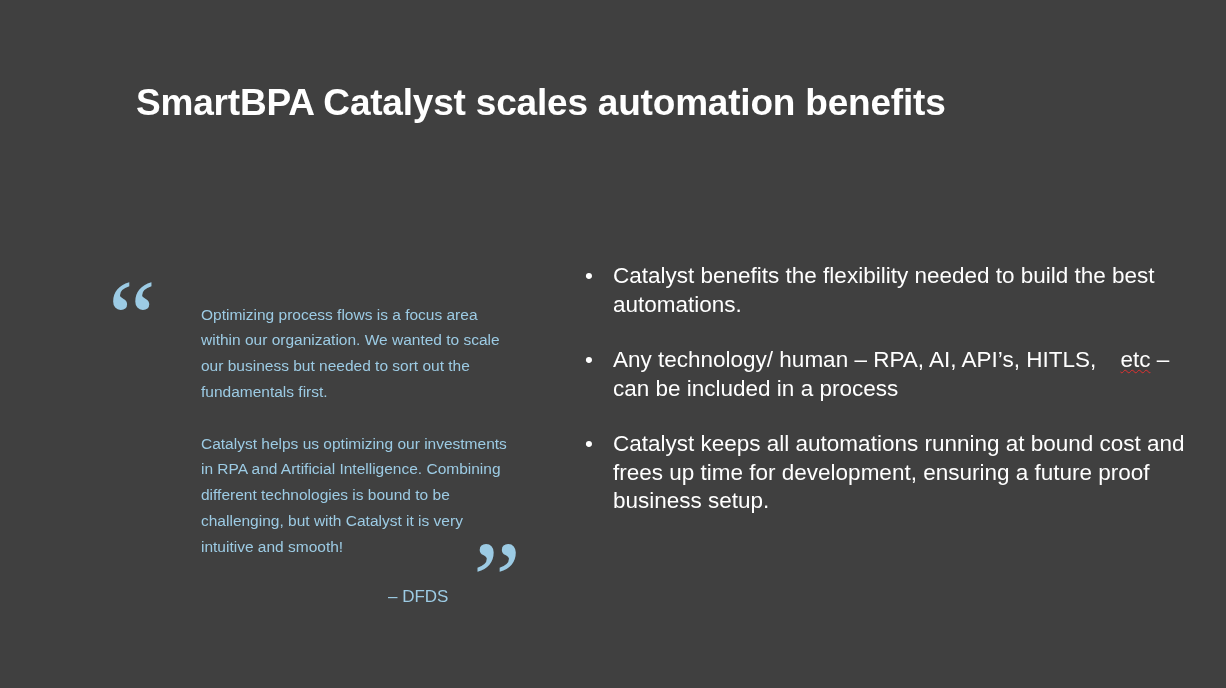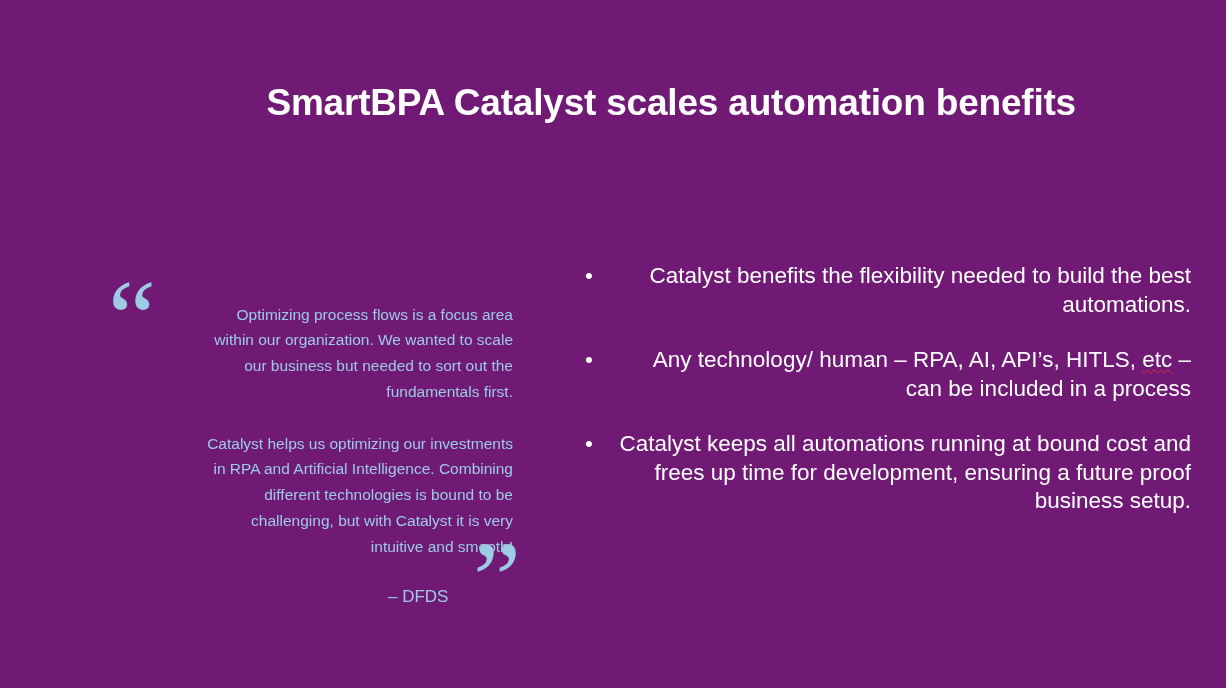--- a/index.html
+++ b/index.html
@@ -11,22 +11,21 @@
     height: 688px;
     background: #033A7E;
     font-family: "Liberation Sans", sans-serif;
     overflow: hidden;
     position: relative;
   }
 
   .slide {
     position: absolute;
     inset: 0;
-    background: #701a75;
-    text-align: right;
+    background: #404040;
   }
 
   
   .slide-title {
     position: absolute;
     left: 136px;
     top: 78px;
     width: 940px;
     color: #FFFFFF;
     font-size: 37px;
@@ -115,20 +114,21 @@
     font-size: 22.5px;
     line-height: 28.5px;
   }
   .bullet-text {
     display: block;
   }
   .misspelled {
     text-decoration: underline wavy #E03030;
     text-decoration-thickness: 1.3px;
     text-underline-offset: 2px;
+    margin-left: 18px;
   }
 </style>
 </head>
 <body>
 
 <div class="slide">
 
   <div class="slide-title">
     <span class="title-line">SmartBPA Catalyst scales automation benefits</span>
   </div>

